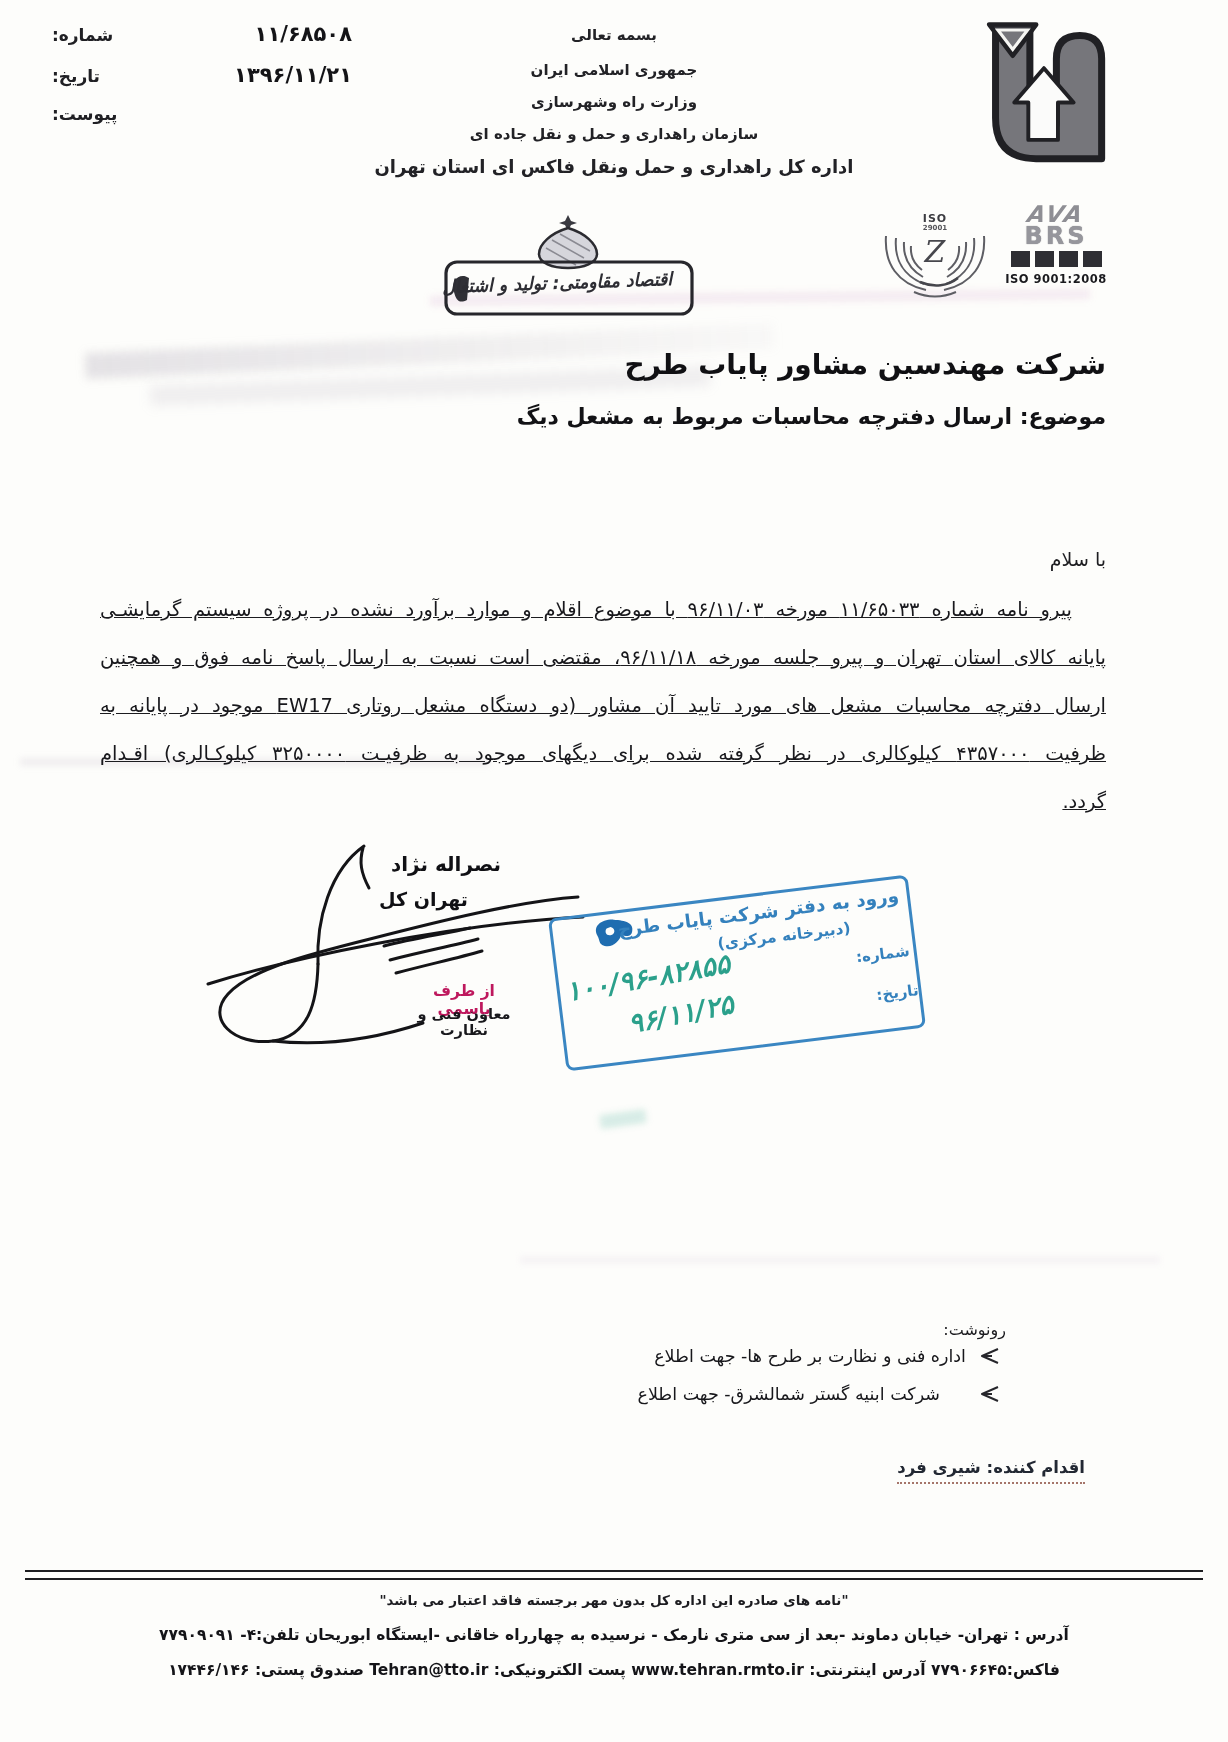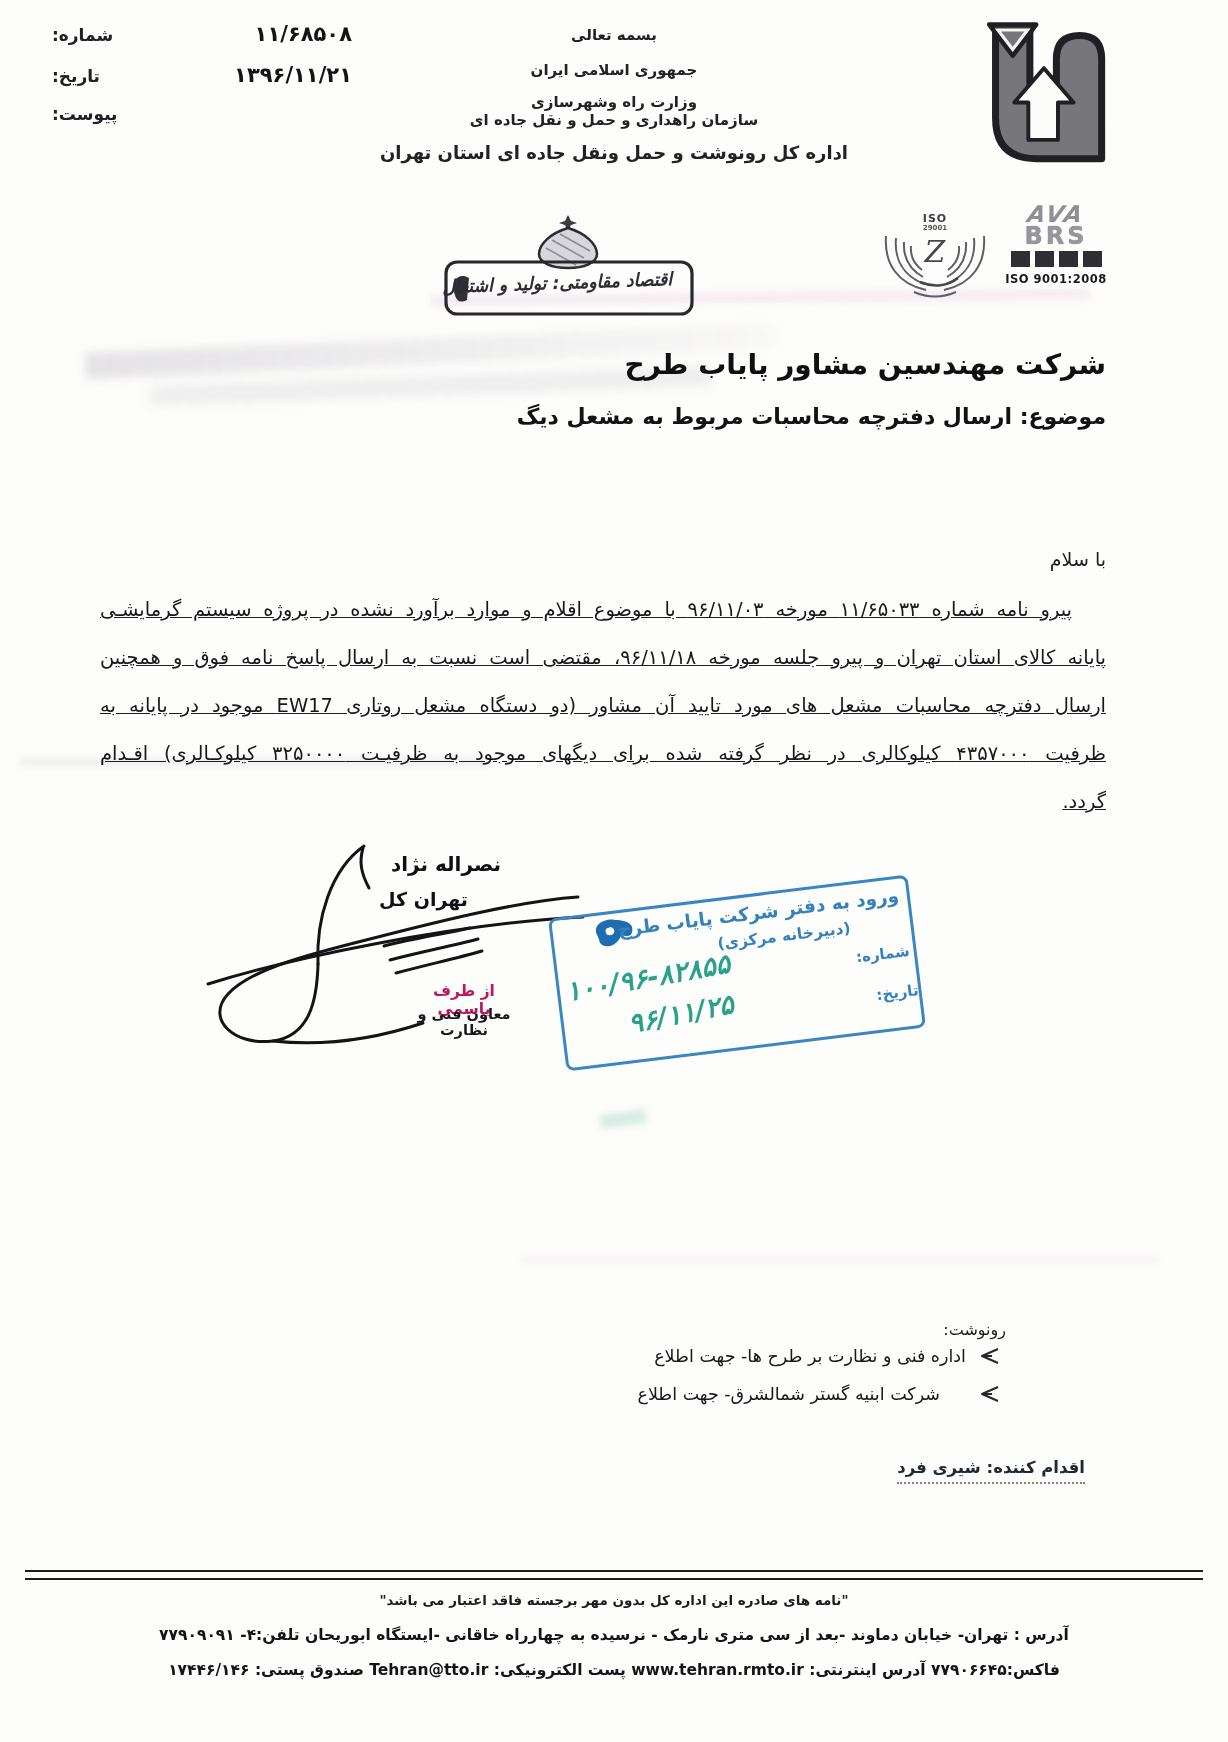--- a/index.html
+++ b/index.html
@@ -9,21 +9,21 @@
   
   .lh-fields{left:52px;top:22px;width:300px;}
   .lh-row{display:flex;flex-direction:row-reverse;justify-content:space-between;align-items:baseline;margin-bottom:17px;}
   .lh-label{font-size:17px;font-weight:bold;color:#202024;}
   .lh-value{font-size:21px;font-weight:bold;letter-spacing:1px;color:#141417;}
   
   .org{left:314px;top:26px;width:600px;text-align:center;}
   .org div{font-weight:bold;color:#222226;}
   .org .l1{font-size:15px;margin-bottom:17px;}
   .org .l2{font-size:15px;margin-bottom:14px;}
-  .org .l3{font-size:15px;}
+  .org .l3{font-size:15px;margin-bottom:14px;}
   .org .l4{font-size:15px;margin-bottom:13px;text-align:center;}
   .org .l5{font-size:18px;}
   
   .seal{left:440px;top:214px;width:258px;height:104px;}
   .seal-cal{position:absolute;right:26px;top:54px;width:215px;font-size:18px;font-weight:bold;font-style:italic;white-space:nowrap;color:#2d2d33;transform:rotate(-2deg) scaleX(.96);transform-origin:right center;}
   
   .wreath-iso-top{position:absolute;left:0;top:0;width:100%;text-align:center;font-size:11px;font-weight:bold;color:#3c3c41;letter-spacing:1px;}
   .wreath-iso-sub{position:absolute;left:0;top:12px;width:100%;text-align:center;font-size:7px;font-weight:bold;color:#55555a;}
   .wreath-z{position:absolute;left:0;top:22px;width:100%;text-align:center;font-size:30px;font-style:italic;font-family:"DejaVu Serif",serif;color:#47474d;}
   .brs-box{left:1004px;top:204px;width:104px;height:100px;text-align:center;}
@@ -96,21 +96,21 @@
       <span class="lh-label">پیوست:</span>
       <span class="lh-value"></span>
     </div>
   </div>
 
   <div class="abs org">
     <div class="l1">بسمه تعالی</div>
     <div class="l2">جمهوری اسلامی ایران</div>
     <div class="l3">وزارت راه وشهرسازی</div>
     <div class="l4">سازمان راهداری و حمل و نقل جاده ای</div>
-    <div class="l5">اداره کل رونوشت و حمل ونقل جاده ای استان تهران</div>
+    <div class="l5">اداره کل راهداری و حمل ونقل فاکس ای استان تهران</div>
   </div>
 
   <div class="abs" style="left:952px;top:12px;width:162px;height:156px;">
     <svg width="162" height="156" viewBox="0 0 100 100">
       <path d="M26,12 L48,12 L48,55 Q48,72 61,72 L65,72 L65,30 Q65,15 80,15 Q94,15 94,30 L94,94 L52,94 Q26,94 26,68 Z" fill="#76767b" stroke="#202024" stroke-width="4.5" stroke-linejoin="round"></path>
       <path d="M57,36 L76,58 L66,58 L66,82 L47,82 L47,58 L38,58 Z" fill="#fbfbfa" stroke="#202024" stroke-width="2.5" stroke-linejoin="round"></path>
       <path d="M22,8 L52,8 L37,28 Z" fill="#3b3b41" stroke="#202024" stroke-width="3" stroke-linejoin="round"></path>
       <path d="M27.5,11.5 L46.5,11.5 L37,24 Z" fill="#76767b" stroke="#f5f5f2" stroke-width="2"></path>
     </svg>
   </div>

